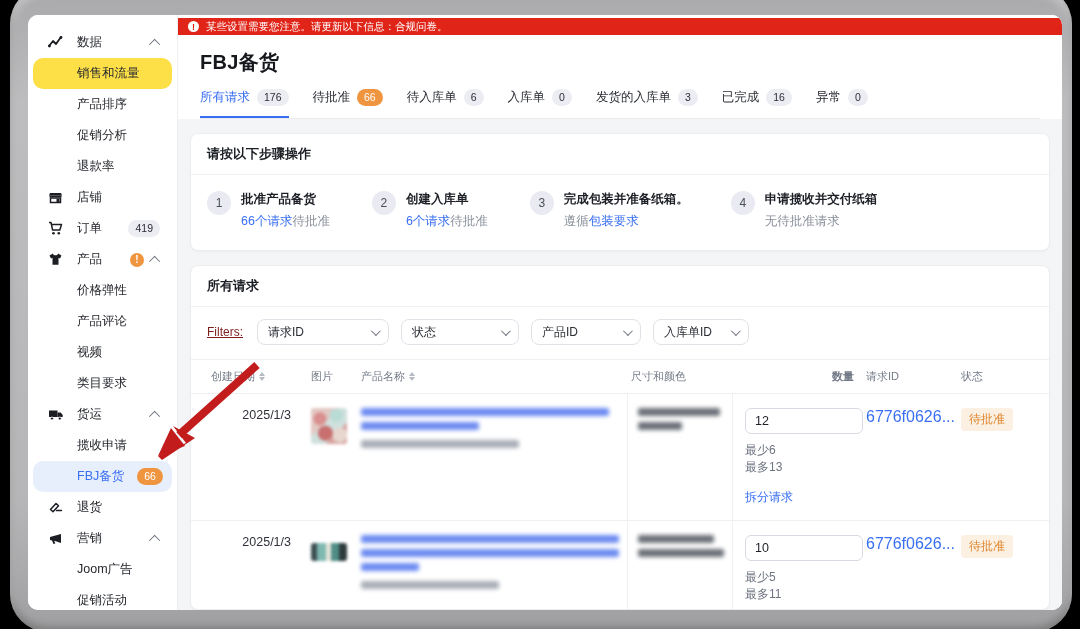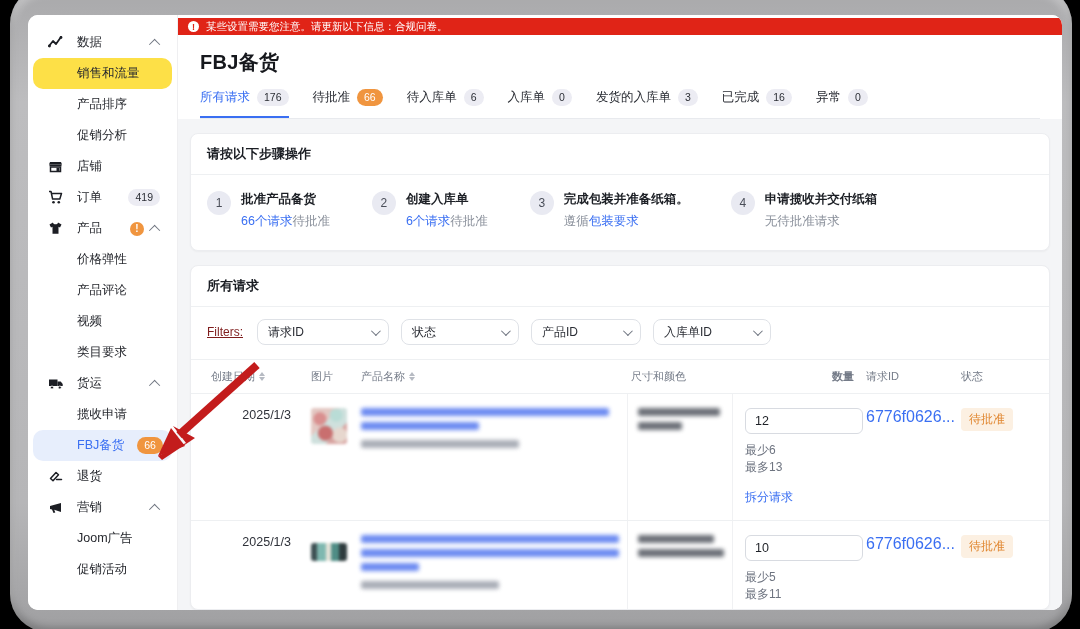--- a/index.html
+++ b/index.html
@@ -151,20 +151,23 @@
         </div>
         <div class="side-item sub hl">
           <span class="s-label">销售和流量</span>
         </div>
         <div class="side-item sub">
           <span class="s-label">产品排序</span>
         </div>
         <div class="side-item sub">
           <span class="s-label">促销分析</span>
         </div>
+        <div class="side-item sub">
+          <span class="s-label">退款率</span>
+        </div>
         <div class="side-item">
           <span class="s-ic">
             <svg width="15" height="15" viewBox="0 0 15 15">
               <path d="M1.5 5.5h12v1.8h-12z" fill="#1c1e24"></path>
               <path d="M2 3h11l1 2.5H1z" fill="#1c1e24"></path>
               <path d="M2.5 8h10v4.5h-10z" fill="none" stroke="#1c1e24" stroke-width="1.5"></path>
               <path d="M8.5 8.7h3v3.8h-3z" fill="#1c1e24"></path>
             </svg>
           </span>
           <span class="s-label">店铺</span>
@@ -342,21 +345,21 @@
                 <span class="chev-down"></span>
               </div>
               <div class="dd" style="width:118px">
                 <span>状态</span>
                 <span class="chev-down"></span>
               </div>
               <div class="dd" style="width:110px">
                 <span>产品ID</span>
                 <span class="chev-down"></span>
               </div>
-              <div class="dd" style="width:118px">
+              <div class="dd" style="width:96px">
                 <span>入库单ID</span>
                 <span class="chev-down"></span>
               </div>
             </div>
           <div class="tbl" id="table">
               <div class="trow thead">
                 <div class="th">
                   <span>创建日期</span>
                   <span class="sort-ic">
                     <i class="up"></i>

